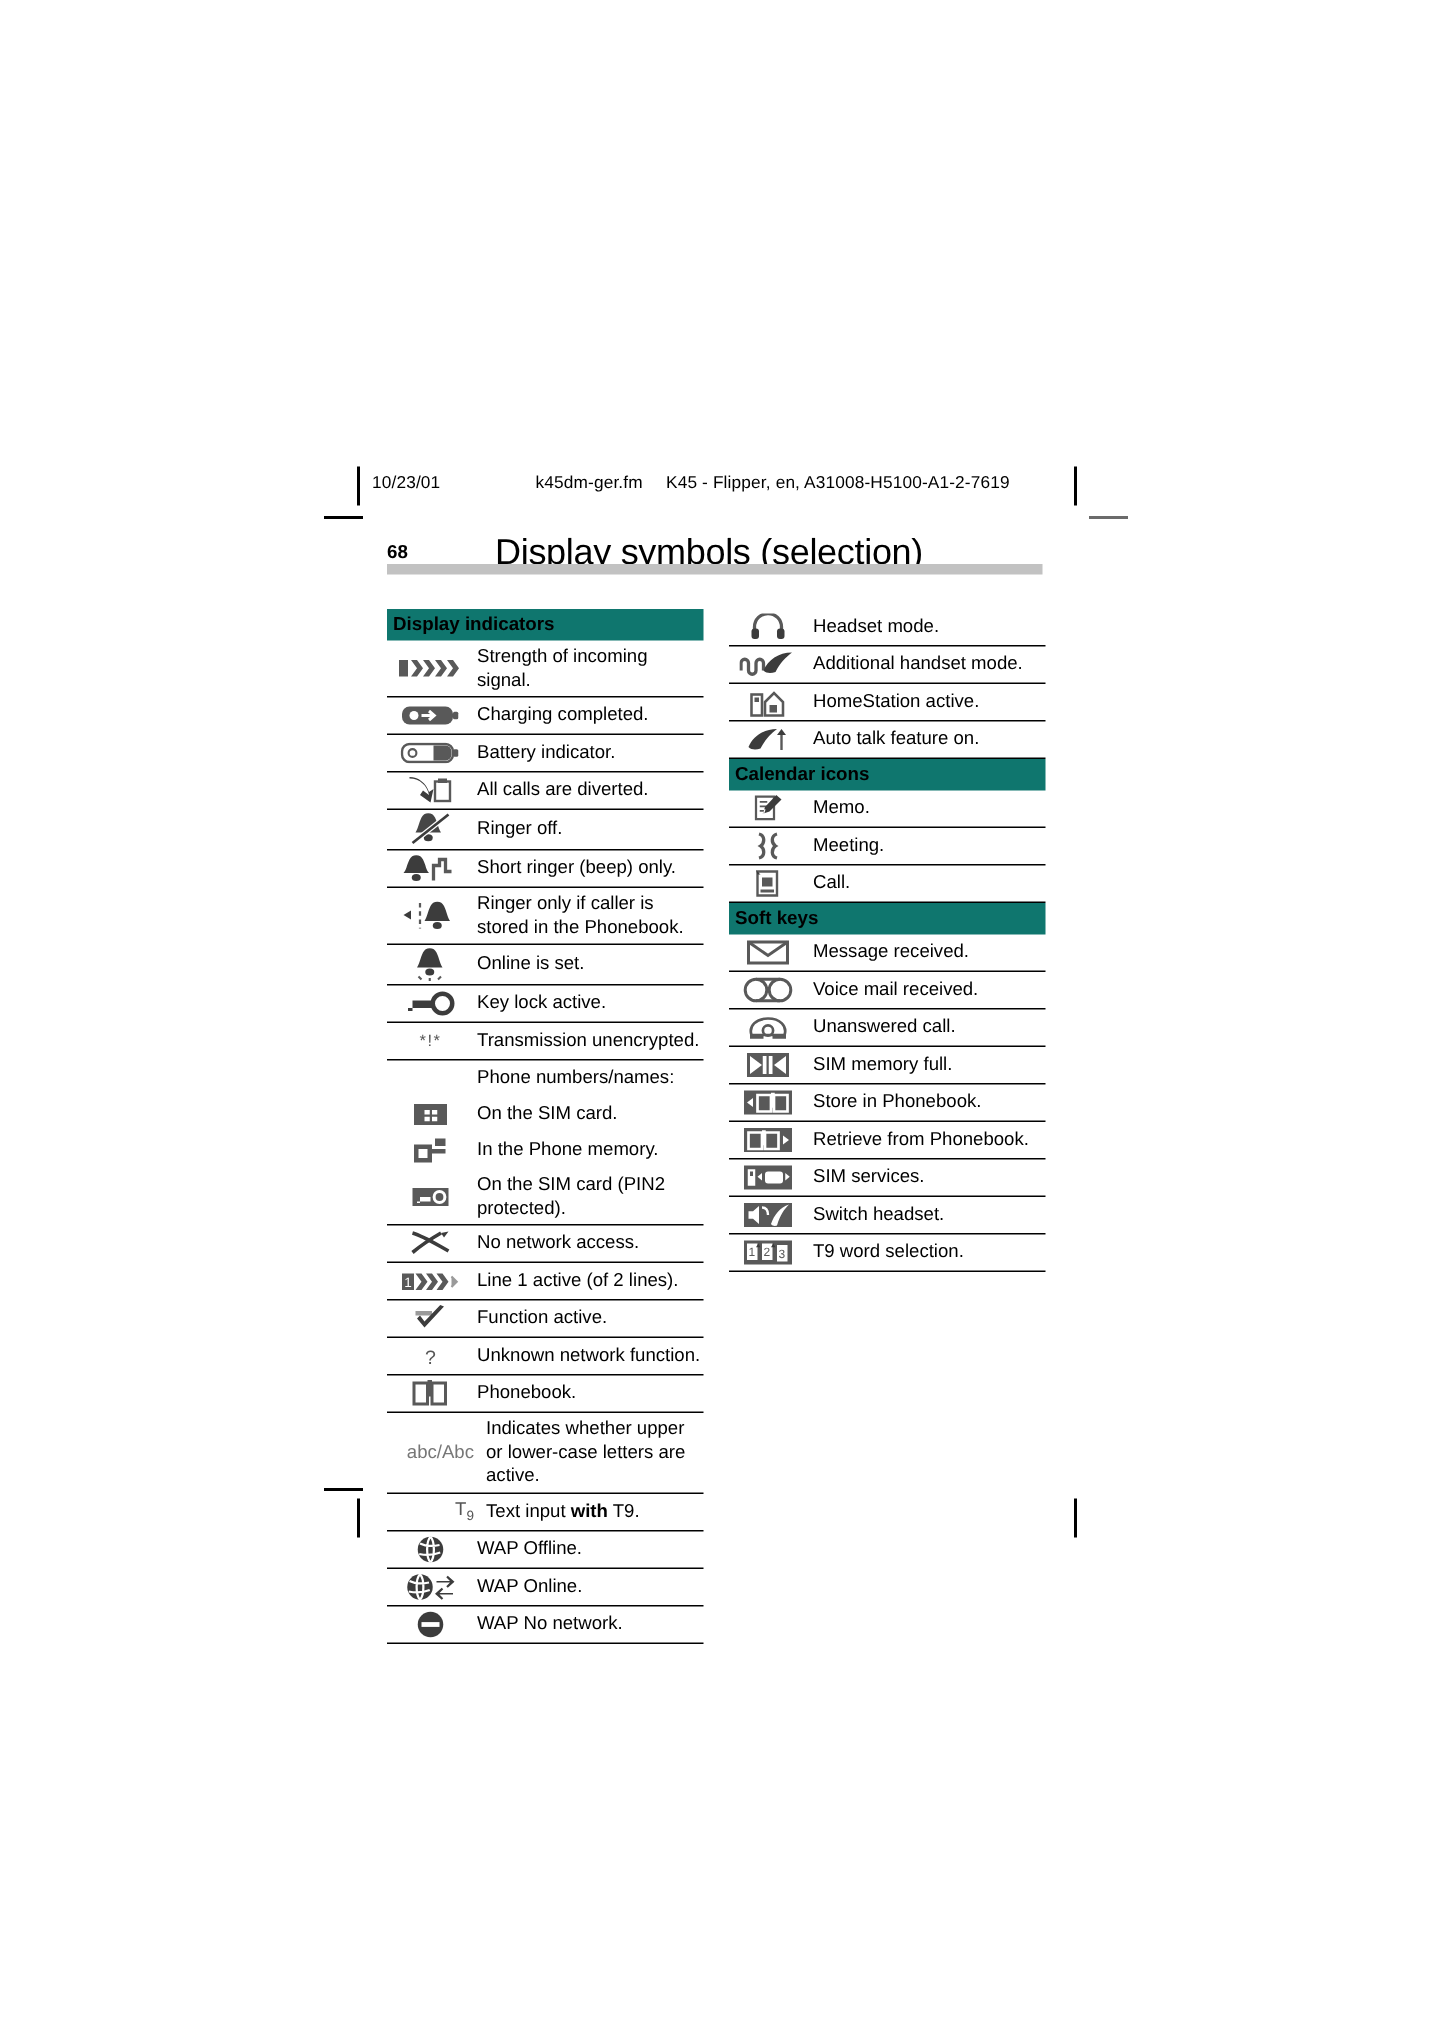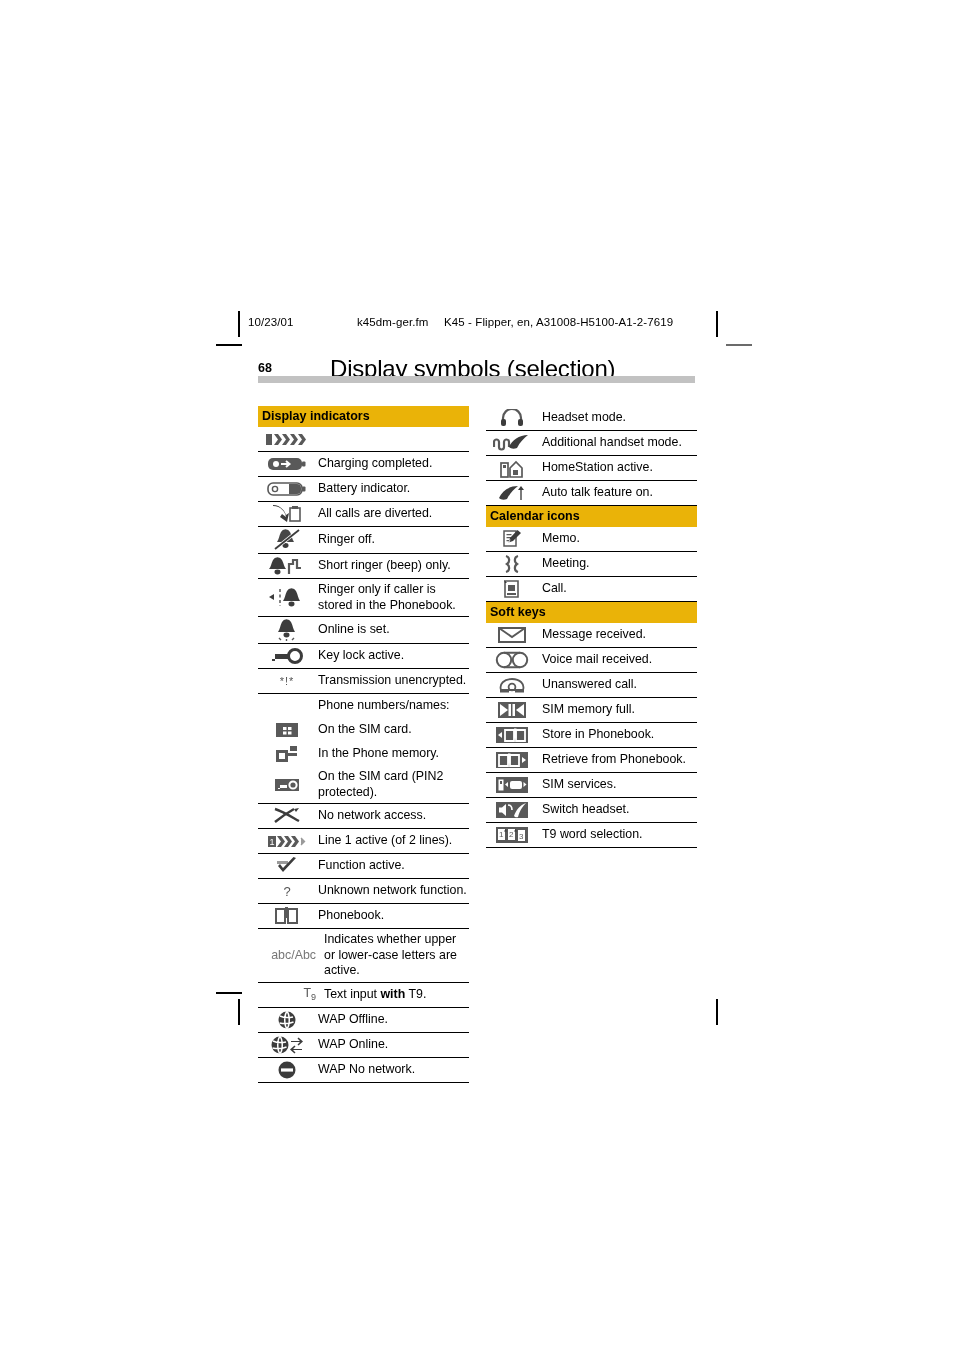--- a/index.html
+++ b/index.html
@@ -19,21 +19,21 @@
   .pagenum{position:absolute;left:258px;top:361px;font-size:12.5px;font-weight:bold;}
   .title{position:absolute;left:330px;top:355px;font-size:24px;font-weight:normal;letter-spacing:-.2px;white-space:nowrap;}
   .titlerule{position:absolute;left:258px;top:376px;width:437px;height:7px;background:#c2c2c2;}
 
   
   .col{position:absolute;width:211px;}
   .col-left{left:258px;top:406px;}
   .col-right{left:486px;top:406px;}
 
   
-  .sec{background:#eab308;font-size:12.5px;font-weight:bold;padding:3px 4px 3px 4px;line-height:15px;}
+  .sec{background:#0f766e;font-size:12.5px;font-weight:bold;padding:3px 4px 3px 4px;line-height:15px;}
 
   
   .row{display:flex;align-items:center;border-bottom:1.4px solid #000;min-height:22px;}
   .row.nb{border-bottom:none;}
   .ico{width:58px;flex:0 0 58px;display:flex;align-items:center;justify-content:center;padding:2px 0 2px 0;min-height:20px;}
   .ico.r{justify-content:flex-end;padding-right:6px;}
   .txt{flex:1;font-size:12.4px;line-height:15.5px;padding:3px 0 3px 2px;}
   .txt.ind{padding-left:6px;}
   .txt b{font-weight:bold;}
 
@@ -81,20 +81,21 @@
     <div class="row">
       <div class="ico">
         <svg width="44" height="13" viewBox="0 0 44 13">
             <rect class="g" x="1" y="1" width="6" height="11"></rect>
             <path class="g" d="M9 1 L13 1 L17 6.5 L13 12 L9 12 L13 6.5 Z"></path>
             <path class="g" d="M17 1 L21 1 L25 6.5 L21 12 L17 12 L21 6.5 Z"></path>
             <path class="g" d="M25 1 L29 1 L33 6.5 L29 12 L25 12 L29 6.5 Z"></path>
             <path class="g" d="M33 1 L37 1 L41 6.5 L37 12 L33 12 L37 6.5 Z"></path>
           </svg>
       </div>
+      <div class="txt">Strength of incoming signal.</div>
     </div>
 
     <div class="row">
       <div class="ico">
         <svg width="40" height="14" viewBox="0 0 40 14">
             <rect class="g" x="1" y="1" width="34" height="12" rx="5"></rect>
             <rect class="g" x="35" y="4.5" width="3.5" height="5" rx="1"></rect>
             <circle cx="9" cy="7" r="3" fill="#fff"></circle>
             <path d="M14 7 h8 M19 4 l3.5 3 l-3.5 3" stroke="#fff" stroke-width="2" fill="none"></path>
           </svg>

